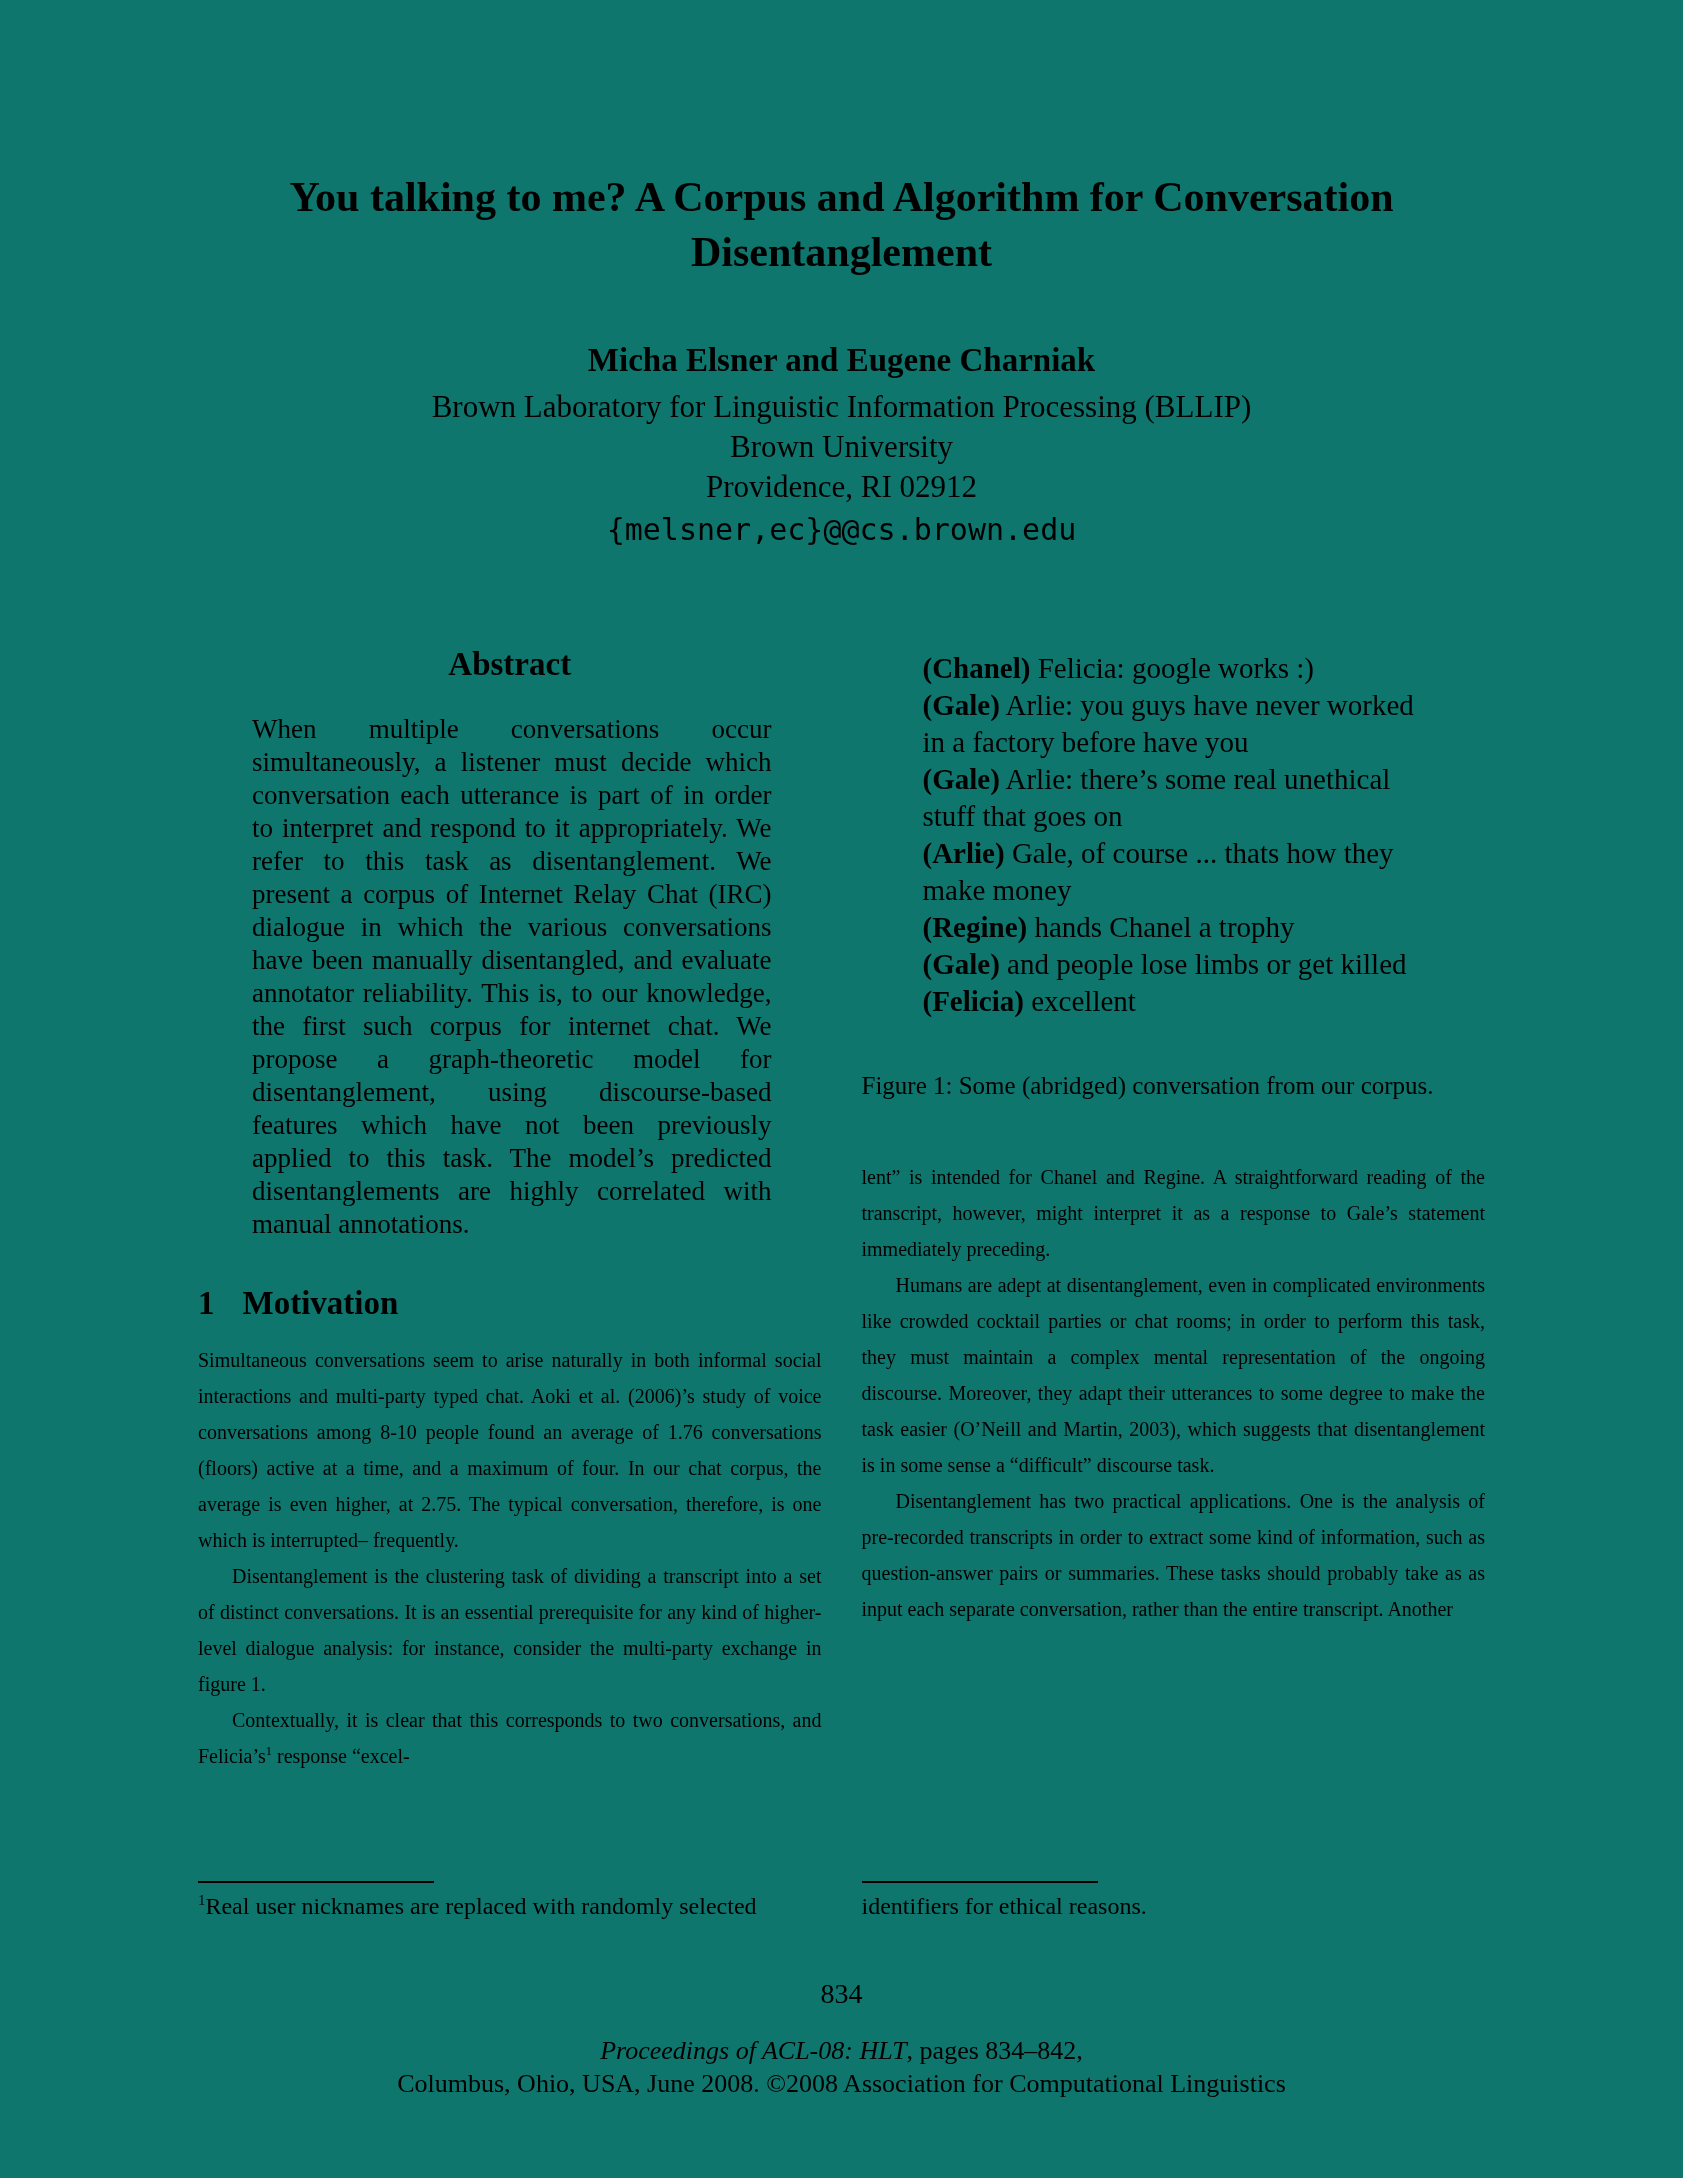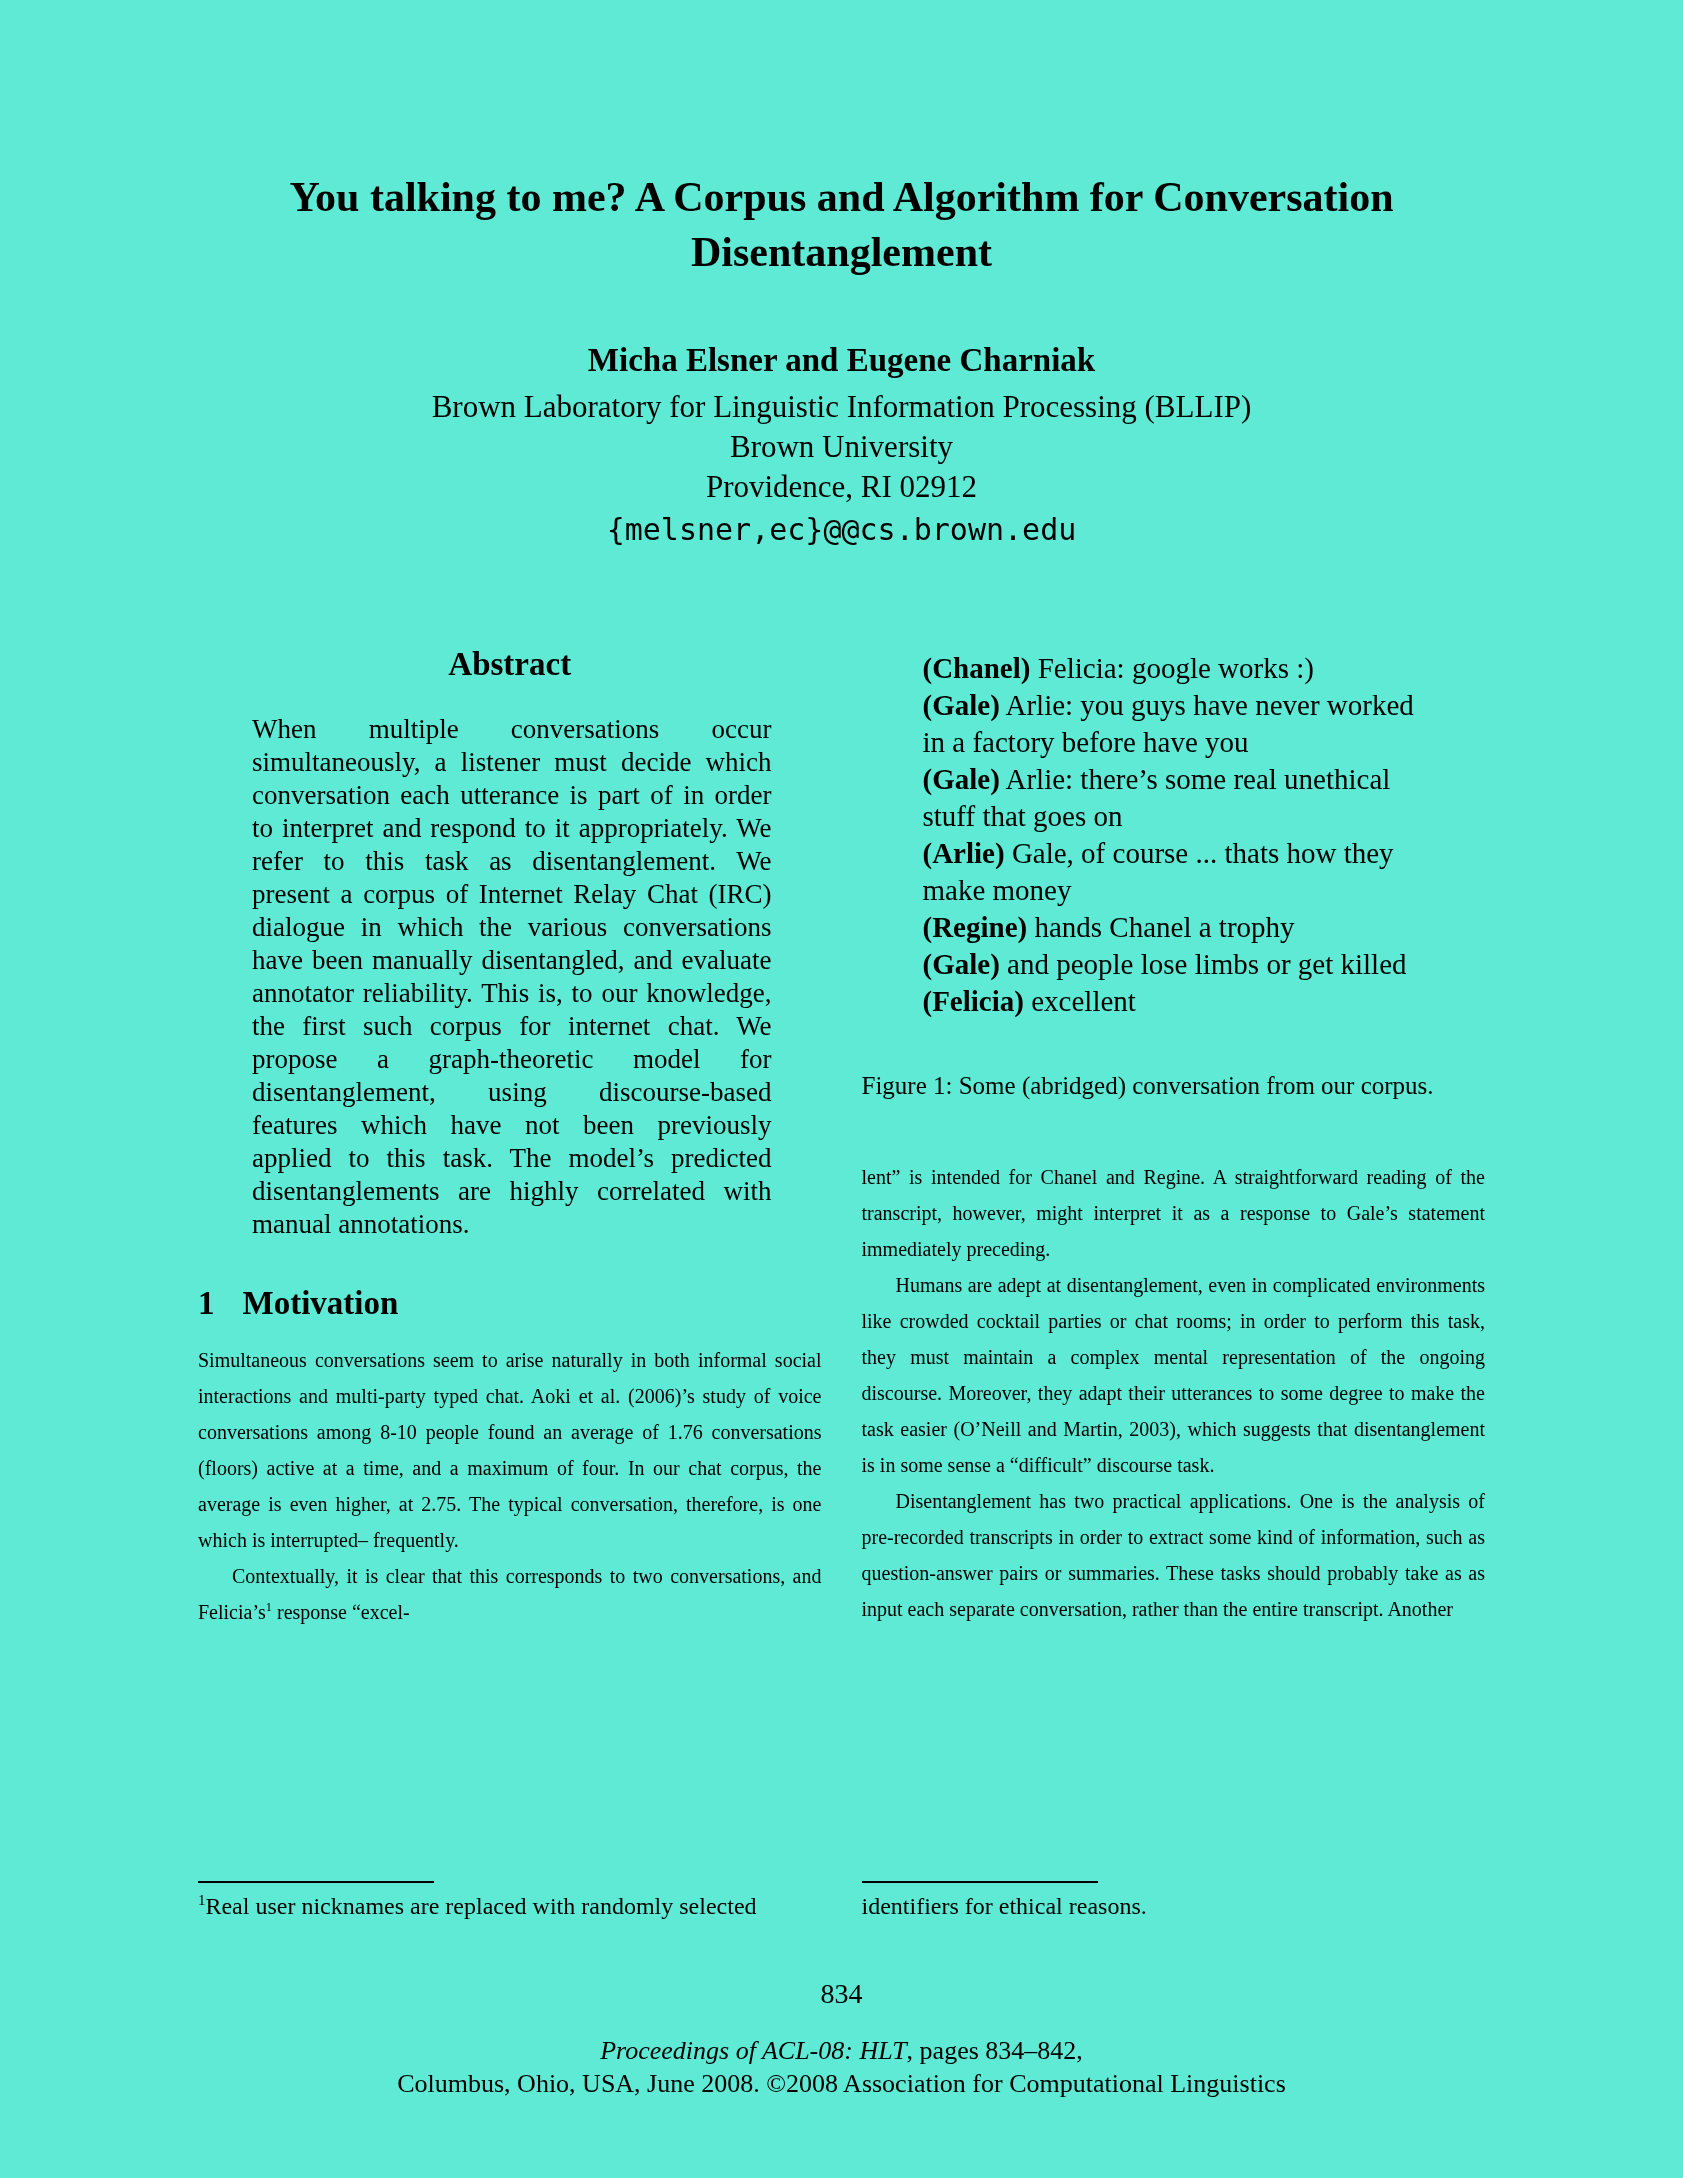--- a/index.html
+++ b/index.html
@@ -6,21 +6,21 @@
   html, body { margin: 0; padding: 0; }
   body {
     background: #ffffff;
     color: #000000;
     font-family: "Liberation Serif", "DejaVu Serif", serif;
   }
   .page {
     position: relative;
     width: 1683px;
     height: 2178px;
-    background: #5eead4;
+    background: #0f766e;
     overflow: hidden;
   }
 
   
   .title-block { position: absolute; top: 170px; left: 0; width: 100%; text-align: center; }
   .title-block h1 { margin: 0; font-size: 42px; line-height: 55px; font-weight: bold; }
   .author-block { position: absolute; top: 339px; left: 0; width: 100%; text-align: center; }
   .author-names { font-size: 33px; font-weight: bold; line-height: 42px; margin-bottom: 6px; }
   .affil { font-size: 31px; line-height: 40px; }
   .email { font-family: "DejaVu Sans Mono", "Liberation Mono", monospace; font-size: 30px; line-height: 42px; margin-top: 2px; }
@@ -76,20 +76,21 @@
 
     <div class="col">
       <div class="abstract-heading">Abstract</div>
       <p class="abstract-text">When multiple conversations occur simultaneously, a listener must decide which conversation each utterance is part of in order to interpret and respond to it appropriately. We refer to this task as disentanglement. We present a corpus of Internet Relay Chat (IRC) dialogue in which the various conversations have been manually disentangled, and evaluate annotator reliability. This is, to our knowledge, the first such corpus for internet chat. We propose a graph-theoretic model for disentanglement, using discourse-based features which have not been previously applied to this task. The model’s predicted disentanglements are highly correlated with manual annotations.</p>
 
       <div class="section-heading">
         <span class="sec-num">1</span><span class="sec-title">Motivation</span>
       </div>
 
       <p class="body">Simultaneous conversations seem to arise naturally in both informal social interactions and multi-party typed chat. Aoki et al. (2006)’s study of voice conversations among 8-10 people found an average of 1.76 conversations (floors) active at a time, and a maximum of four. In our chat corpus, the average is even higher, at 2.75. The typical conversation, therefore, is one which is interrupted– frequently.</p>
+      <p class="body indent">Disentanglement is the clustering task of dividing a transcript into a set of distinct conversations. It is an essential prerequisite for any kind of higher-level dialogue analysis: for instance, consider the multi-party exchange in figure 1.</p>
       <p class="body indent"><span>Contextually, it is clear that this corresponds to two conversations, and Felicia’s</span><sup>1</sup><span> response “excel-</span></p>
 
       <div class="footnote">
         <div class="footnote-rule"></div>
         <div class="footnote-text"><sup>1</sup><span>Real user nicknames are replaced with randomly selected</span></div>
       </div>
     </div>
 
     <div class="col">
       <div class="figure-block">

